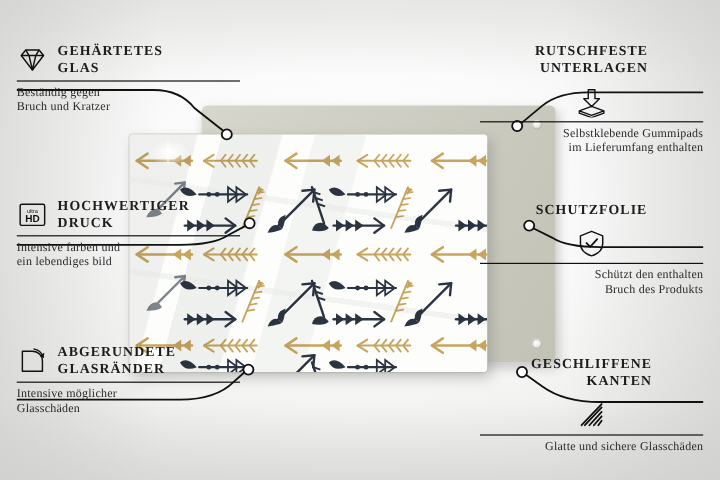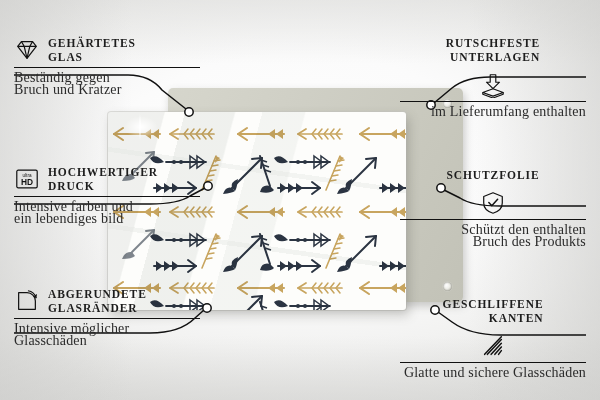--- a/index.html
+++ b/index.html
@@ -70,21 +70,21 @@
 
   
   .feat{ position:absolute; width:186px; }
   .feat .head{ display:flex; align-items:center; gap:8px; }
   .feat .title{
     font-size:11.5px; font-weight:700; letter-spacing:.9px; color:#1d1d1d;
     line-height:14px; text-transform:uppercase;
   }
   .feat .rule{ height:1.4px; background:#111; margin-top:3px; width:100%; }
   .feat .desc{
-    font-size:14px; color:#2a2a2a; line-height:12px; margin-top:4px; letter-spacing:.2px;
+    font-size:10px; color:#2a2a2a; line-height:12px; margin-top:4px; letter-spacing:.2px;
   }
   .feat.left .head{ flex-direction:row; }
   .feat.right{ text-align:right; }
   .feat.right .head{ flex-direction:column; justify-content:flex-end; }
   .ico{ flex:0 0 auto; width:26px; height:26px; display:block; }
 
   .f1{ left:14px; top:36px; }
   .f2{ left:14px; top:165px; }
   .f3{ left:14px; top:287px; }
   .f4{ right:14px; top:36px; }
@@ -297,20 +297,21 @@
     <svg class="ico" viewBox="0 0 28 28">
       <g fill="none" stroke="#111" stroke-width="1.25" stroke-linejoin="round">
         <path d="M11 3 H17 V11 H21 L14 18 L7 11 H11 Z"></path>
         <path d="M14 18 L25 22 L14 26 L3 22 Z"></path>
         <path d="M3 22 v2 l11 4 l11 -4 v-2"></path>
       </g>
     </svg>
   </div>
   <div class="rule"></div>
   <div class="desc">
+    <div>Selbstklebende Gummipads</div>
     <div>im Lieferumfang enthalten</div>
   </div>
 </div>
 
 <div class="feat right f5">
   <div class="head">
     <div>
       <div class="title">SCHUTZFOLIE</div>
       <div class="title"></div>
     </div>

